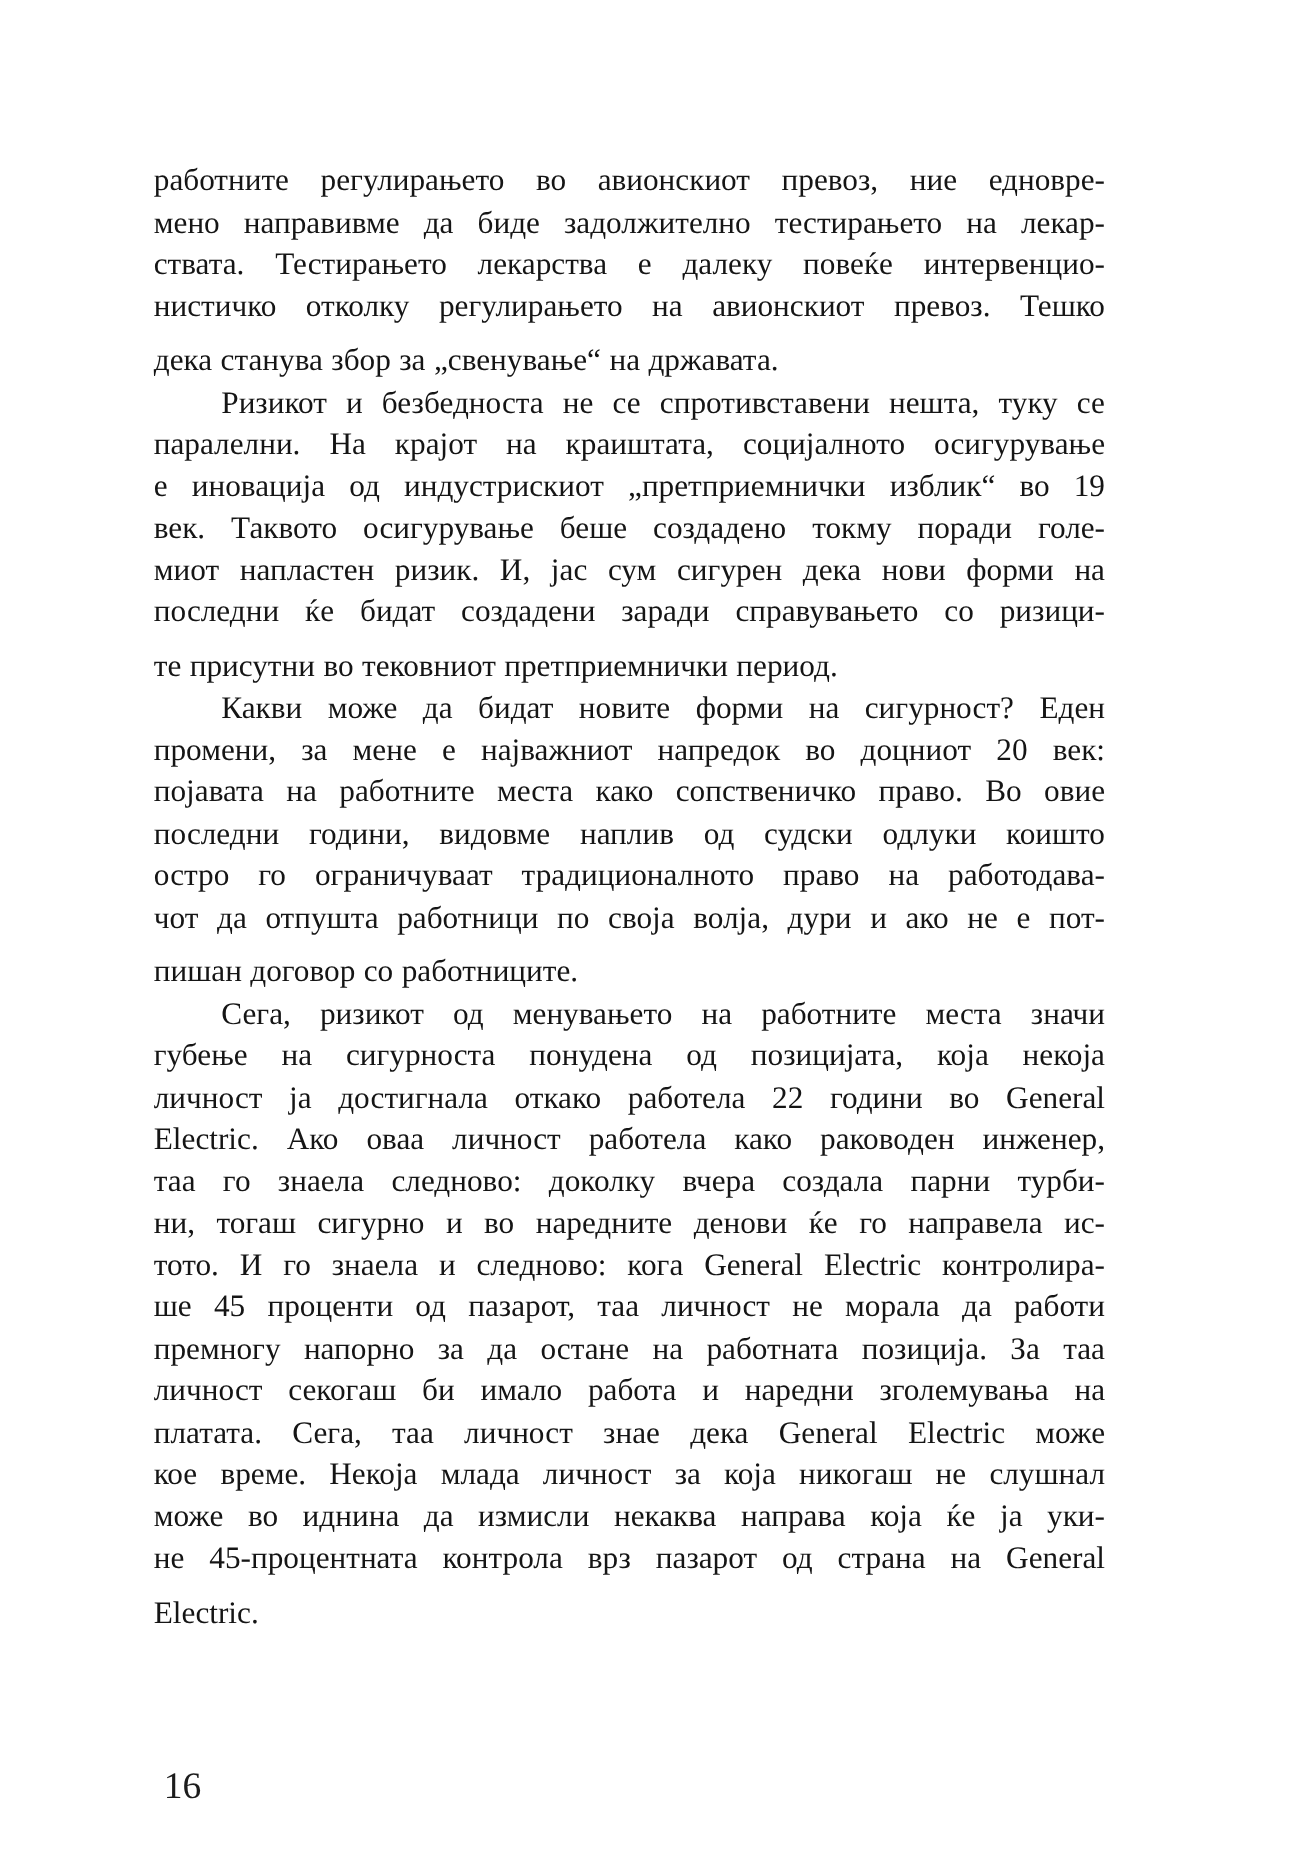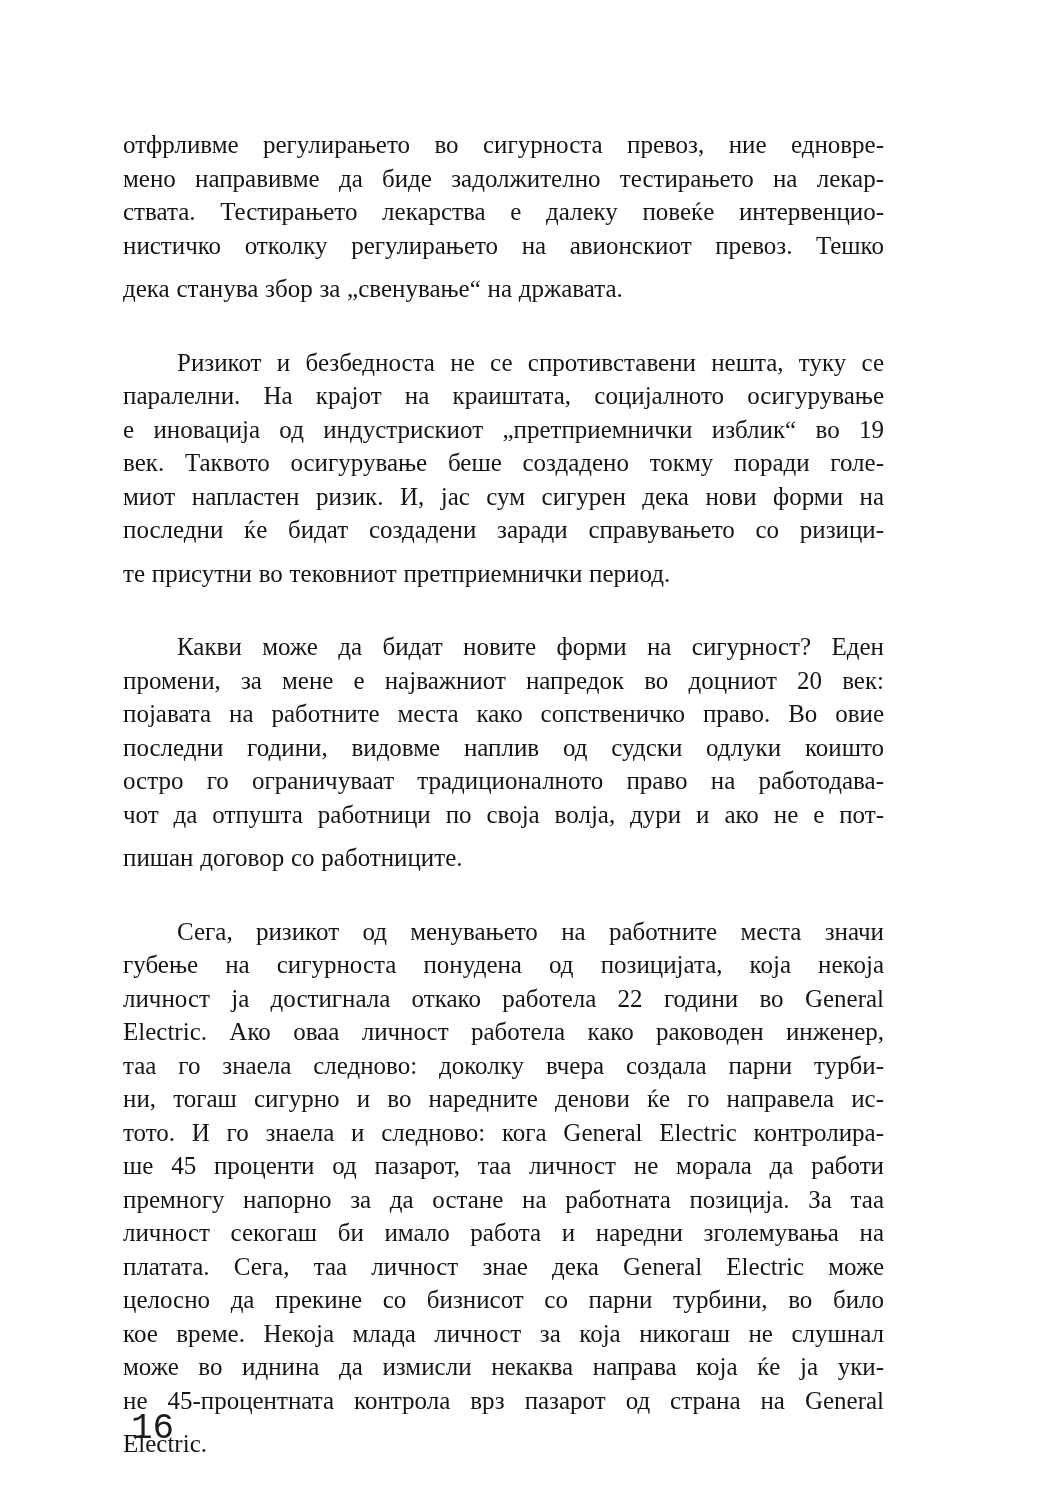--- a/index.html
+++ b/index.html
@@ -33,39 +33,38 @@
     text-align: justify;
     text-align-last: justify;
     word-spacing: 0.02em;
   }
   .line.last {
     text-align-last: left;
     margin-top: 10px;
   }
   .line.indent {
     padding-left: 54px;
-    margin-top: 40px;
   }
   .page-number {
     position: absolute;
     left: 131px;
     top: 1412px;
-    font-family: Liberation Mono, monospace;
-    font-size: 36px;
+    font-family: Liberation Serif, serif;
+    font-size: 30px;
     line-height: 34px;
     color: #1c1c1c;
   }
 </style>
 </head>
 <body>
 
 <div class="sheet">
   <main class="text-block" id="text-block">
       <div class="paragraph">
-        <div class="line">отфрливме регулирањето во сигурноста превоз, ние едновре-</div>
+        <div class="line">работните регулирањето во авионскиот превоз, ние едновре-</div>
         <div class="line">мено направивме да биде задолжително тестирањето на лекар-</div>
         <div class="line">ствата. Тестирањето лекарства е далеку повеќе интервенцио-</div>
         <div class="line">нистичко отколку регулирањето на авионскиот превоз. Тешко</div>
         <div class="line last">дека станува збор за „свенување“ на државата.</div>
       </div>
       <div class="paragraph">
         <div class="line indent">Ризикот и безбедноста не се спротивставени нешта, туку се</div>
         <div class="line">паралелни. На крајот на краиштата, социјалното осигурување</div>
         <div class="line">е иновација од индустрискиот „претприемнички изблик“ во 19</div>
         <div class="line">век. Таквото осигурување беше создадено токму поради голе-</div>
@@ -87,21 +86,20 @@
         <div class="line">губење на сигурноста понудена од позицијата, која некоја</div>
         <div class="line">личност ја достигнала откако работела 22 години во General</div>
         <div class="line">Electric. Ако оваа личност работела како раководен инженер,</div>
         <div class="line">таа го знаела следново: доколку вчера создала парни турби-</div>
         <div class="line">ни, тогаш сигурно и во наредните денови ќе го направела ис-</div>
         <div class="line">тото. И го знаела и следново: кога General Electric контролира-</div>
         <div class="line">ше 45 проценти од пазарот, таа личност не морала да работи</div>
         <div class="line">премногу напорно за да остане на работната позиција. За таа</div>
         <div class="line">личност секогаш би имало работа и наредни зголемувања на</div>
         <div class="line">платата. Сега, таа личност знае дека General Electric може</div>
-        <div class="line">целосно да прекине со бизнисот со парни турбини, во било</div>
         <div class="line">кое време. Некоја млада личност за која никогаш не слушнал</div>
         <div class="line">може во иднина да измисли некаква направа која ќе ја уки-</div>
         <div class="line">не 45-процентната контрола врз пазарот од страна на General</div>
         <div class="line last">Electric.</div>
       </div>
     </main>
   <div class="page-number">16</div>
 </div>
 
 </body></html>

